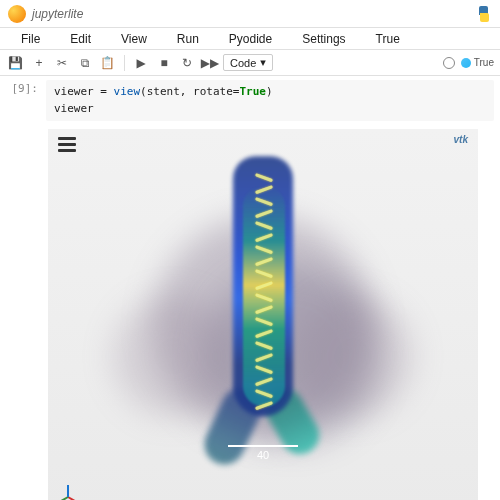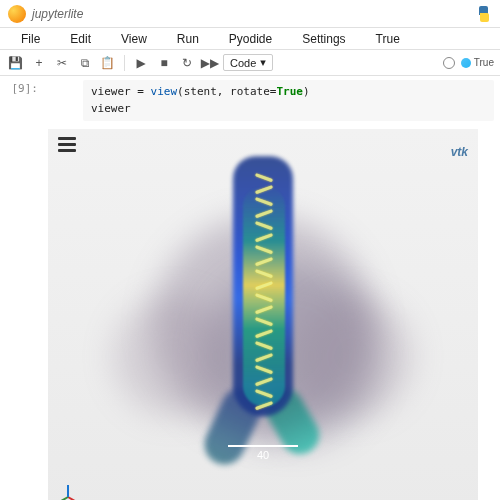--- a/index.html
+++ b/index.html
@@ -18,28 +18,28 @@
   .toolbar { display: flex; align-items: center; padding: 3px 6px; border-bottom: 1px solid #e0e0e0; height: 26px; gap: 3px; }
   .tb-btn { width: 20px; height: 20px; display: flex; align-items: center; justify-content: center; color: #555; cursor: pointer; border-radius: 2px; font-size: 12px; }
   .tb-sep { width: 1px; height: 16px; background: #ddd; margin: 0 3px; }
   .cell-type { font-size: 11px; padding: 1px 6px; border: 1px solid #ccc; border-radius: 2px; background: #fff; cursor: pointer; display:flex; align-items:center; gap:4px;}
   .kernel-info { margin-left: auto; display:flex; align-items:center; gap:6px; font-size: 11px; color: #555; }
   .kernel-status { width: 12px; height: 12px; border: 1.5px solid #888; border-radius: 50%; }
   .imjoy-badge { display:flex; align-items:center; gap:3px; font-size:10px; color:#555;}
   .imjoy-dot { width:10px; height:10px; border-radius:50%; background:linear-gradient(135deg,#4fc3f7,#29b6f6); }
   .cell { display: flex; padding: 4px 6px 6px 6px; }
   .prompt { width: 40px; text-align: right; font-family: "SF Mono", Menlo, Consolas, monospace; font-size: 11px; color: #888; padding-right: 8px; padding-top: 2px; }
-  .code { font-family: "SF Mono", Menlo, Consolas, monospace; font-size: 11px; line-height: 1.5; background: #f7f7f7; padding: 4px 8px; border-radius: 2px; flex: 1; white-space: pre; margin-left: 37px; }
+  .code { font-family: "SF Mono", Menlo, Consolas, monospace; font-size: 11px; line-height: 1.5; background: #f7f7f7; padding: 4px 8px; border-radius: 2px; flex: 1; white-space: pre; }
   .code .fn { color: #0055aa; }
   .code .kw { color: #008000; font-weight: bold; }
   .output { margin: 2px 10px 0 48px; }
   .viewer { width: 430px; height: 380px; background: linear-gradient(180deg, #f2f2f2 0%, #eaeaea 100%); position: relative; overflow: hidden; }
   .hamburger { position: absolute; top: 8px; left: 10px; width: 18px; height: 14px; cursor: pointer; }
   .hamburger span { display: block; height: 3px; background: #333; margin-bottom: 3px; border-radius: 1px; }
-  .vtk-logo { position: absolute; top: 16px; right: 10px; font-size: 12px; font-style: italic; font-weight: bold; color: #4a7ba6; }
+  .vtk-logo { position: absolute; top: 5px; right: 10px; font-size: 10px; font-style: italic; font-weight: bold; color: #4a7ba6; }
   .scalebar { position:absolute; bottom:48px; left:50%; transform:translateX(-50%); width:70px; text-align:center; }
   .scalebar-line { height:2px; background:#fff; margin-bottom:2px; }
   .scalebar-text { color:#fff; font-size:11px;text-align:center; }
   .axes { position: absolute; bottom: 6px; left: 6px; width: 26px; height: 26px; }
   .axes .ax { position: absolute; left: 13px; bottom: 6px; width: 2px; height: 12px; transform-origin: bottom center; }
   .axes .ax.x { background: #d32f2f; transform: rotate(120deg); }
   .axes .ax.y { background: #388e3c; transform: rotate(-120deg); }
   .axes .ax.z { background: #1976d2; transform: rotate(0deg); }
   
   .volume { position:absolute; left:50%; top:50%; transform:translate(-50%,-54%); width:300px; height:320px; }

